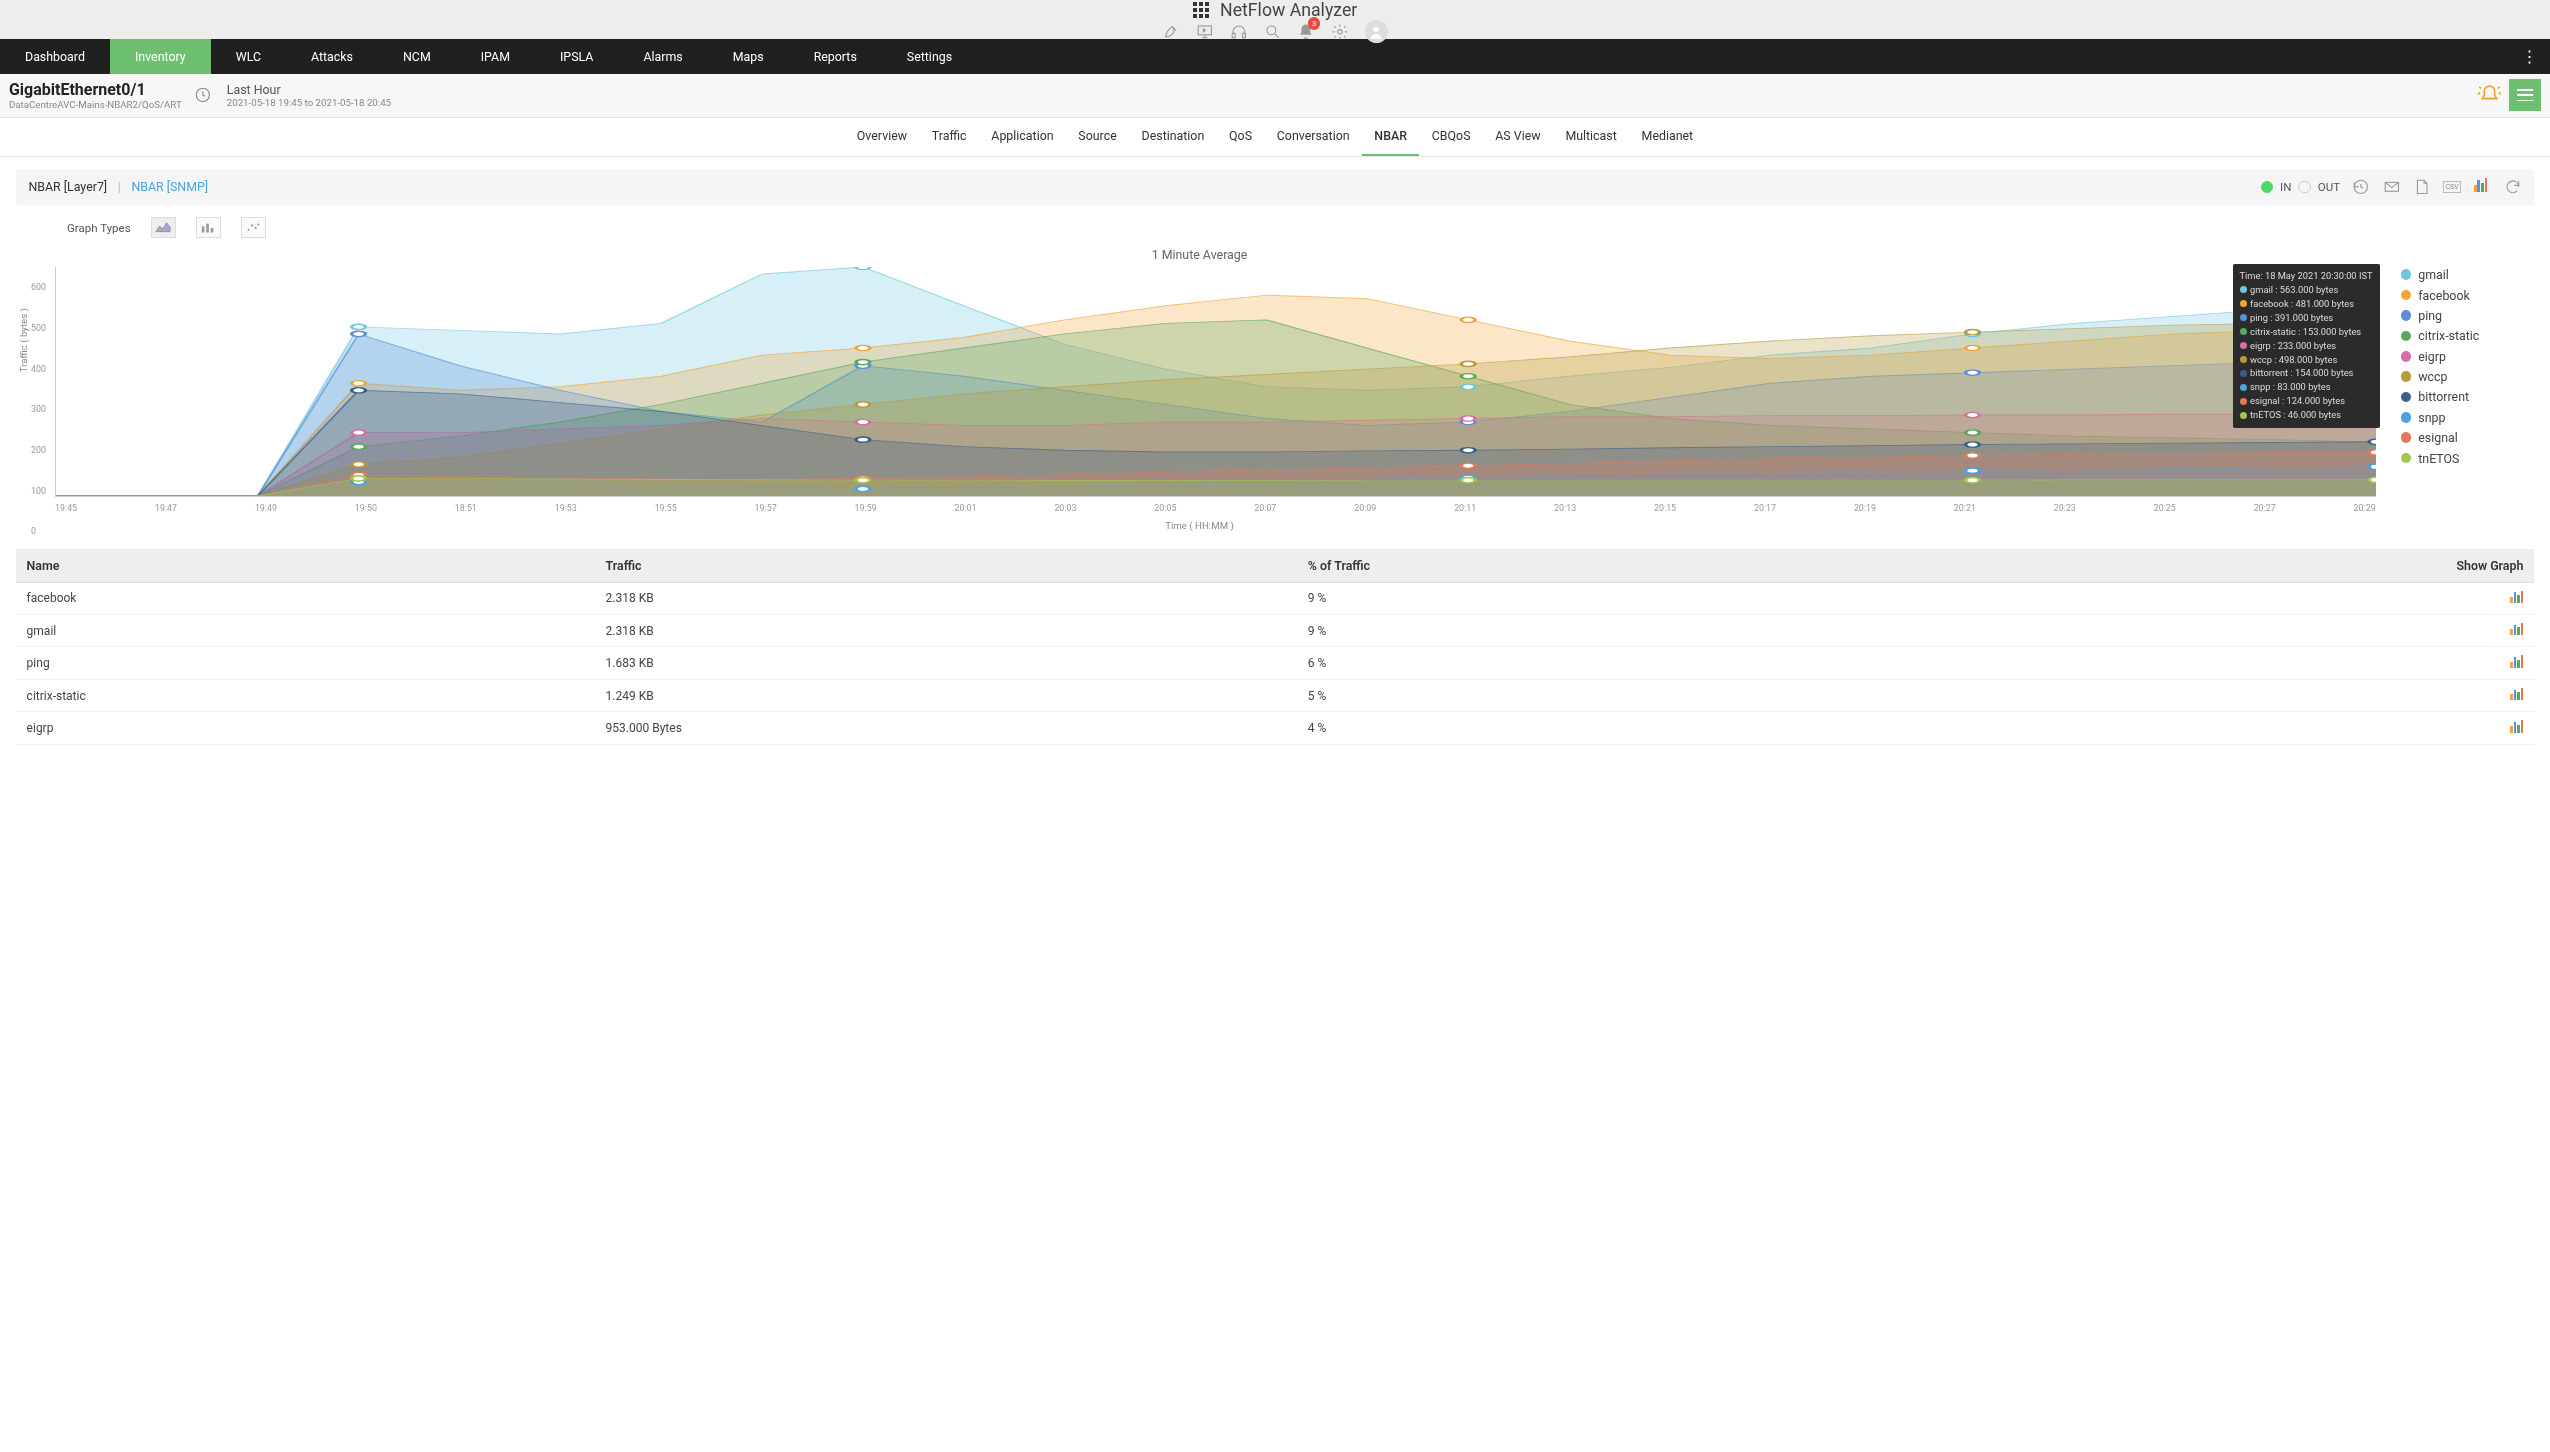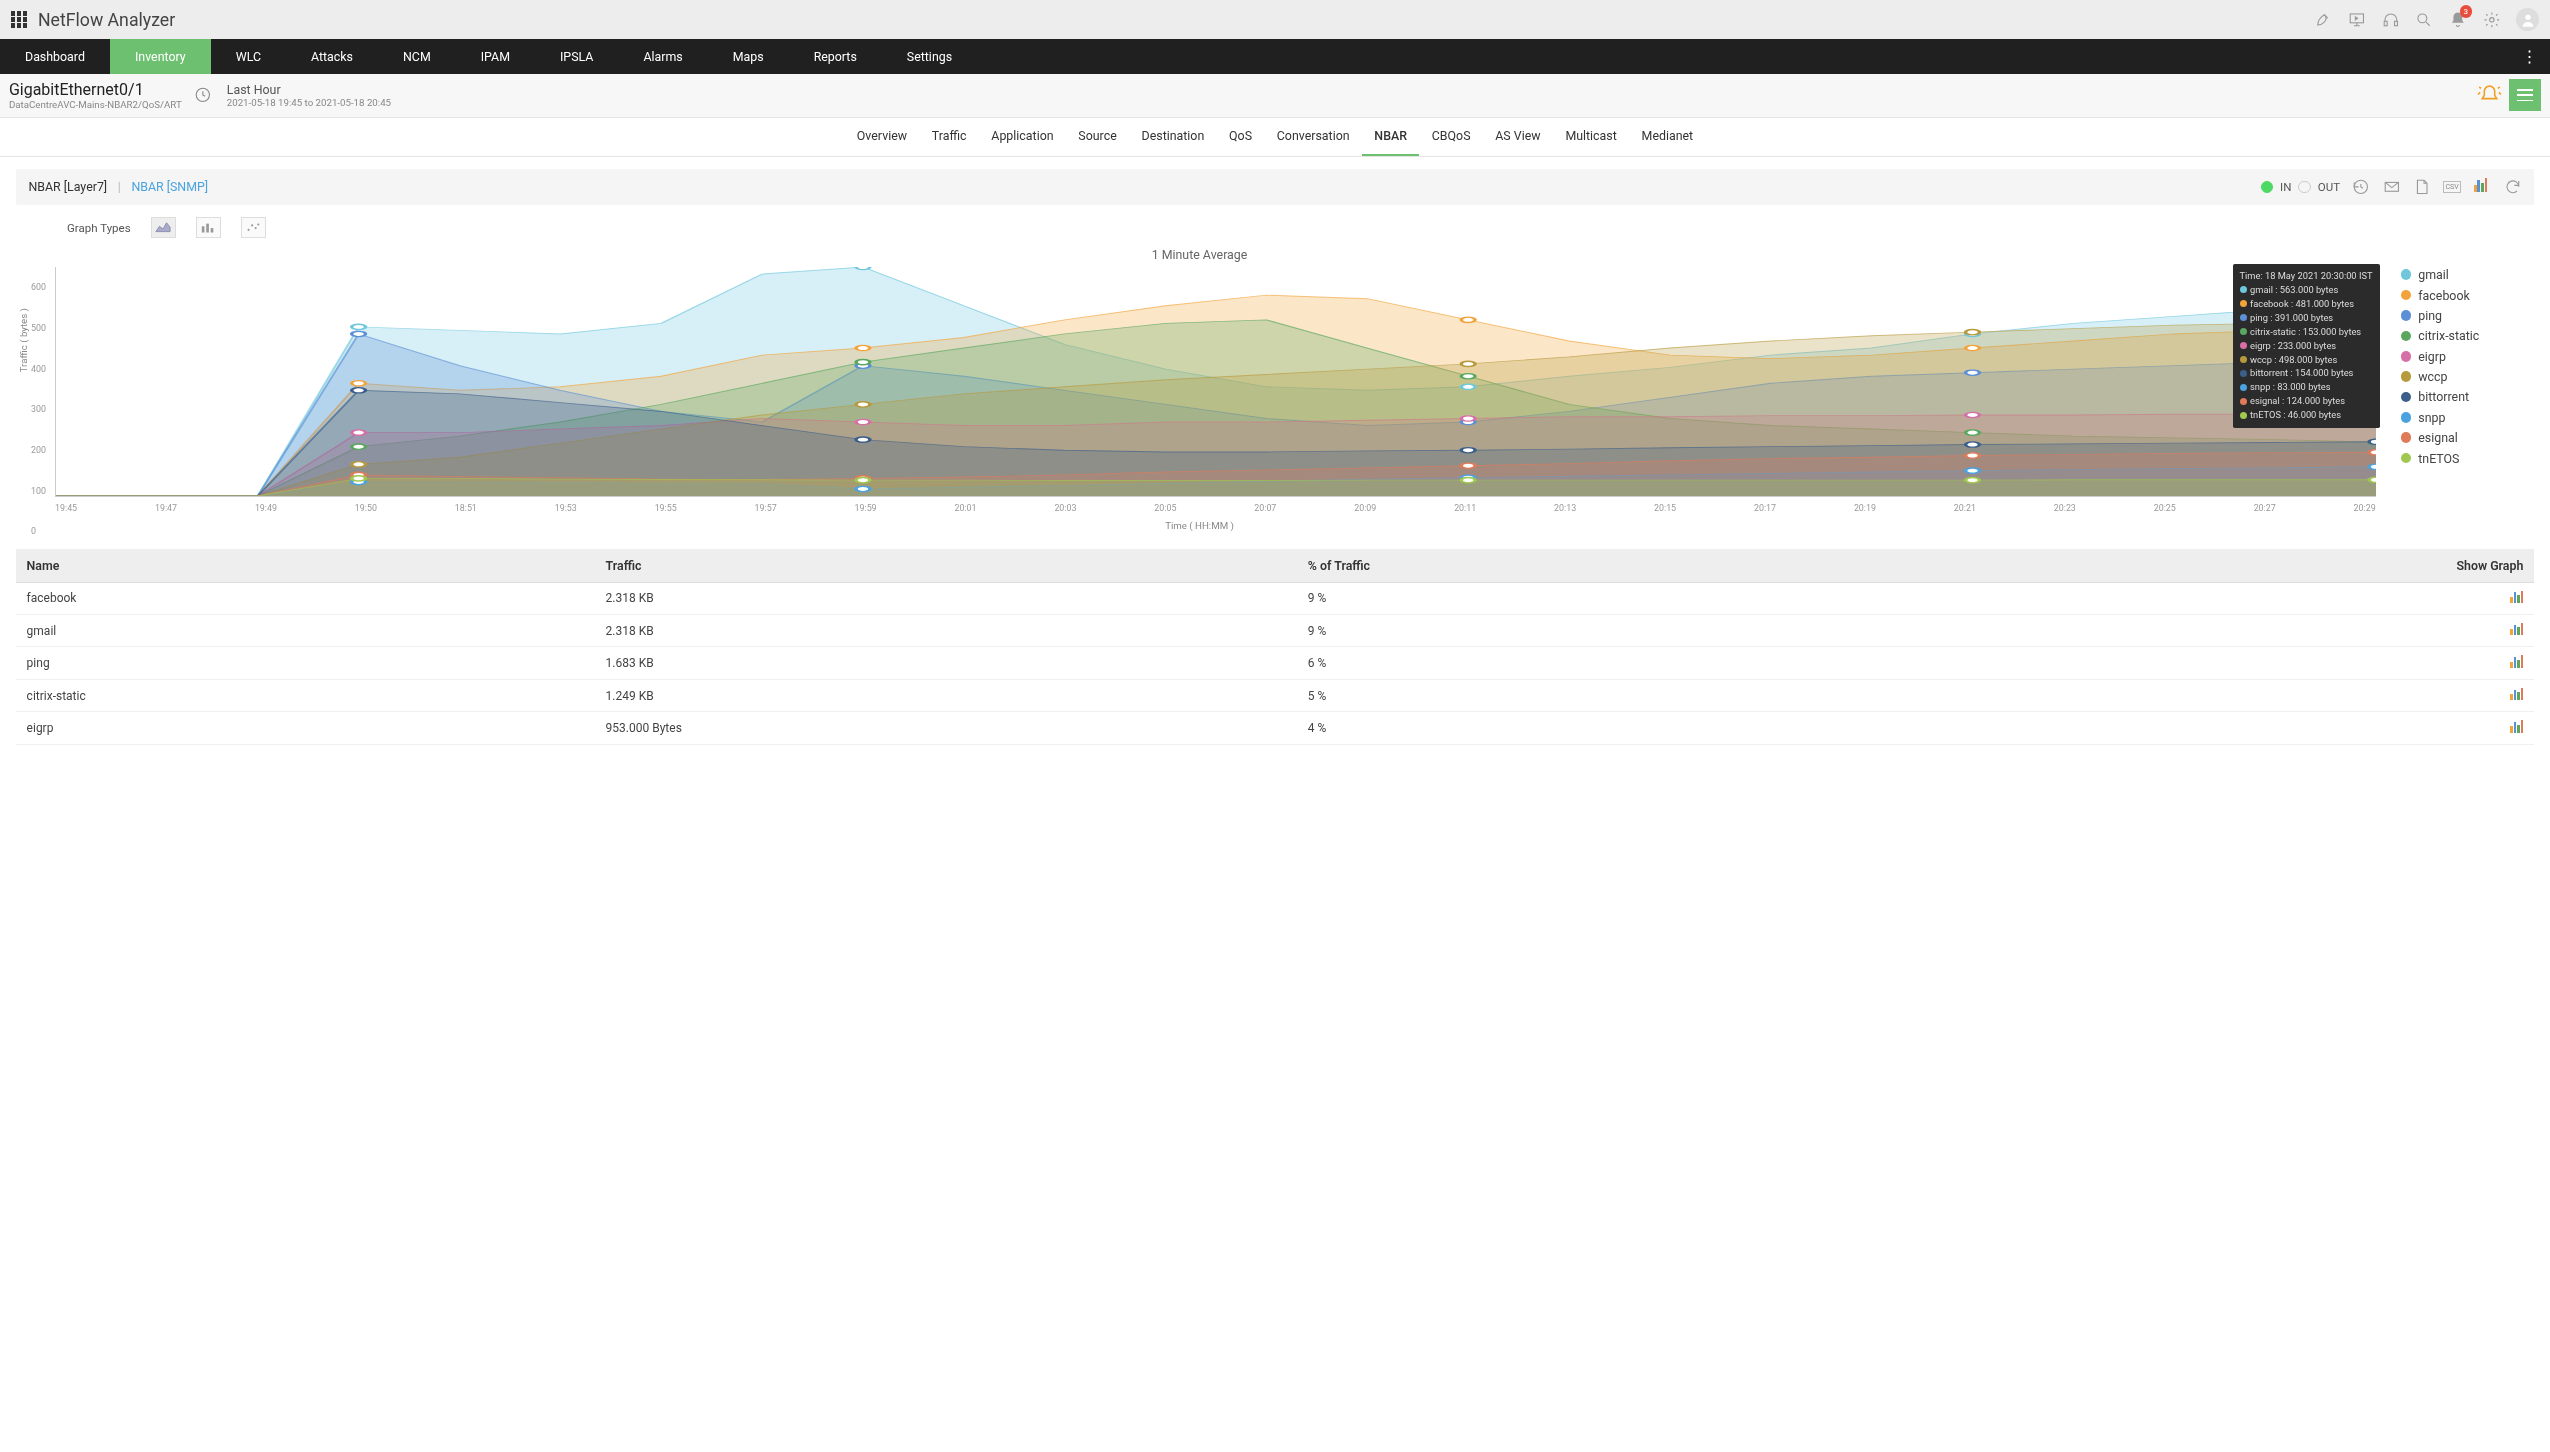--- a/index.html
+++ b/index.html
@@ -1,38 +1,38 @@
 <!DOCTYPE html>
 <html style="font-size:14px"><head>
 <meta charset="utf-8">
 <style>
 * { margin:0; padding:0; box-sizing:border-box; font-family:-apple-system,BlinkMacSystemFont,"Segoe UI",Roboto,sans-serif; }
 body { background:#fff; color:#333; font-size:11.5px; }
-.topbar { background:#ededed; height:39px; display:flex; align-items:center; padding:0 10.6px; justify-content:space-between; }
+.topbar { background:#ededed; height:39px; display:flex; align-items:center; padding:0 10.6px; justify-content:space-between;flex-direction:column; }
 .topbar-left { display:flex; align-items:center; gap:10.6px; }
 .apps-icon { display:grid; grid-template-columns:repeat(3,4.4px); grid-template-rows:repeat(3,4.4px); gap:1.8px; cursor:pointer; }
 .apps-icon span { background:#333; }
 .app-title { font-size:17.7px; color:#444; font-weight:400; }
 .topbar-right { display:flex; align-items:center; gap:16px; }
 .tb-icon { width:17.7px; height:17.7px; color:#888; cursor:pointer; position:relative; }
 .tb-icon svg { width:100%; height:100%; stroke:#999; fill:none; stroke-width:1.5; }
 .badge { position:absolute; top:-5.3px; right:-5.3px; background:#e74c3c; color:#fff; border-radius:50%; width:12.4px; height:12.4px; font-size:8px; display:flex; align-items:center; justify-content:center; }
 .avatar { width:23px; height:23px; border-radius:50%; background:#ddd; display:flex; align-items:center; justify-content:center; }
 .avatar svg { width:16px; height:16px; fill:#fff; }
 
 .mainnav { background:#202020; height:35px; display:flex; align-items:stretch; justify-content:space-between; }
 .mainnav-items { display:flex; }
 .mainnav-item { padding:0 25px; color:#fff; display:flex; align-items:center; cursor:pointer; font-size:12.4px; }
 .mainnav-item.active { background:#6cc070; }
 .mainnav-more { color:#fff; padding:0 10.6px; display:flex; align-items:center; cursor:pointer; font-size:16px; letter-spacing:1.8px; }
 
 .subheader { background:#f7f7f7; border-bottom:0.9px solid #e5e5e5; display:flex; align-items:center; justify-content:space-between; padding:5.3px 8.9px; }
 .subh-left { display:flex; align-items:center; gap:12.4px; }
 .if-block { }
-.if-name { font-size:16px; font-weight:400; color:#222; }
+.if-name { font-size:16px; font-weight:700; color:#222; }
 .if-path { font-size:9.7px; color:#888; }
 .clock-blk { display:flex; align-items:center; gap:15px; }
 .clock-ic { width:17.7px; height:17.7px; }
 .clock-ic svg { stroke:#888; fill:none; stroke-width:1.5; }
 .time-label { font-size:12.4px; color:#555; }
 .time-range { font-size:9.7px; color:#888; }
 .subh-right { display:flex; align-items:center; gap:7px; }
 .alert-ic { width:25px; height:25px; }
 .alert-ic svg { stroke:#f0a020; fill:none; stroke-width:1.5; }
 .hamb { background:#6cc070; width:32px; height:32px; display:flex; flex-direction:column; justify-content:center; align-items:center; gap:3.5px; cursor:pointer; }

